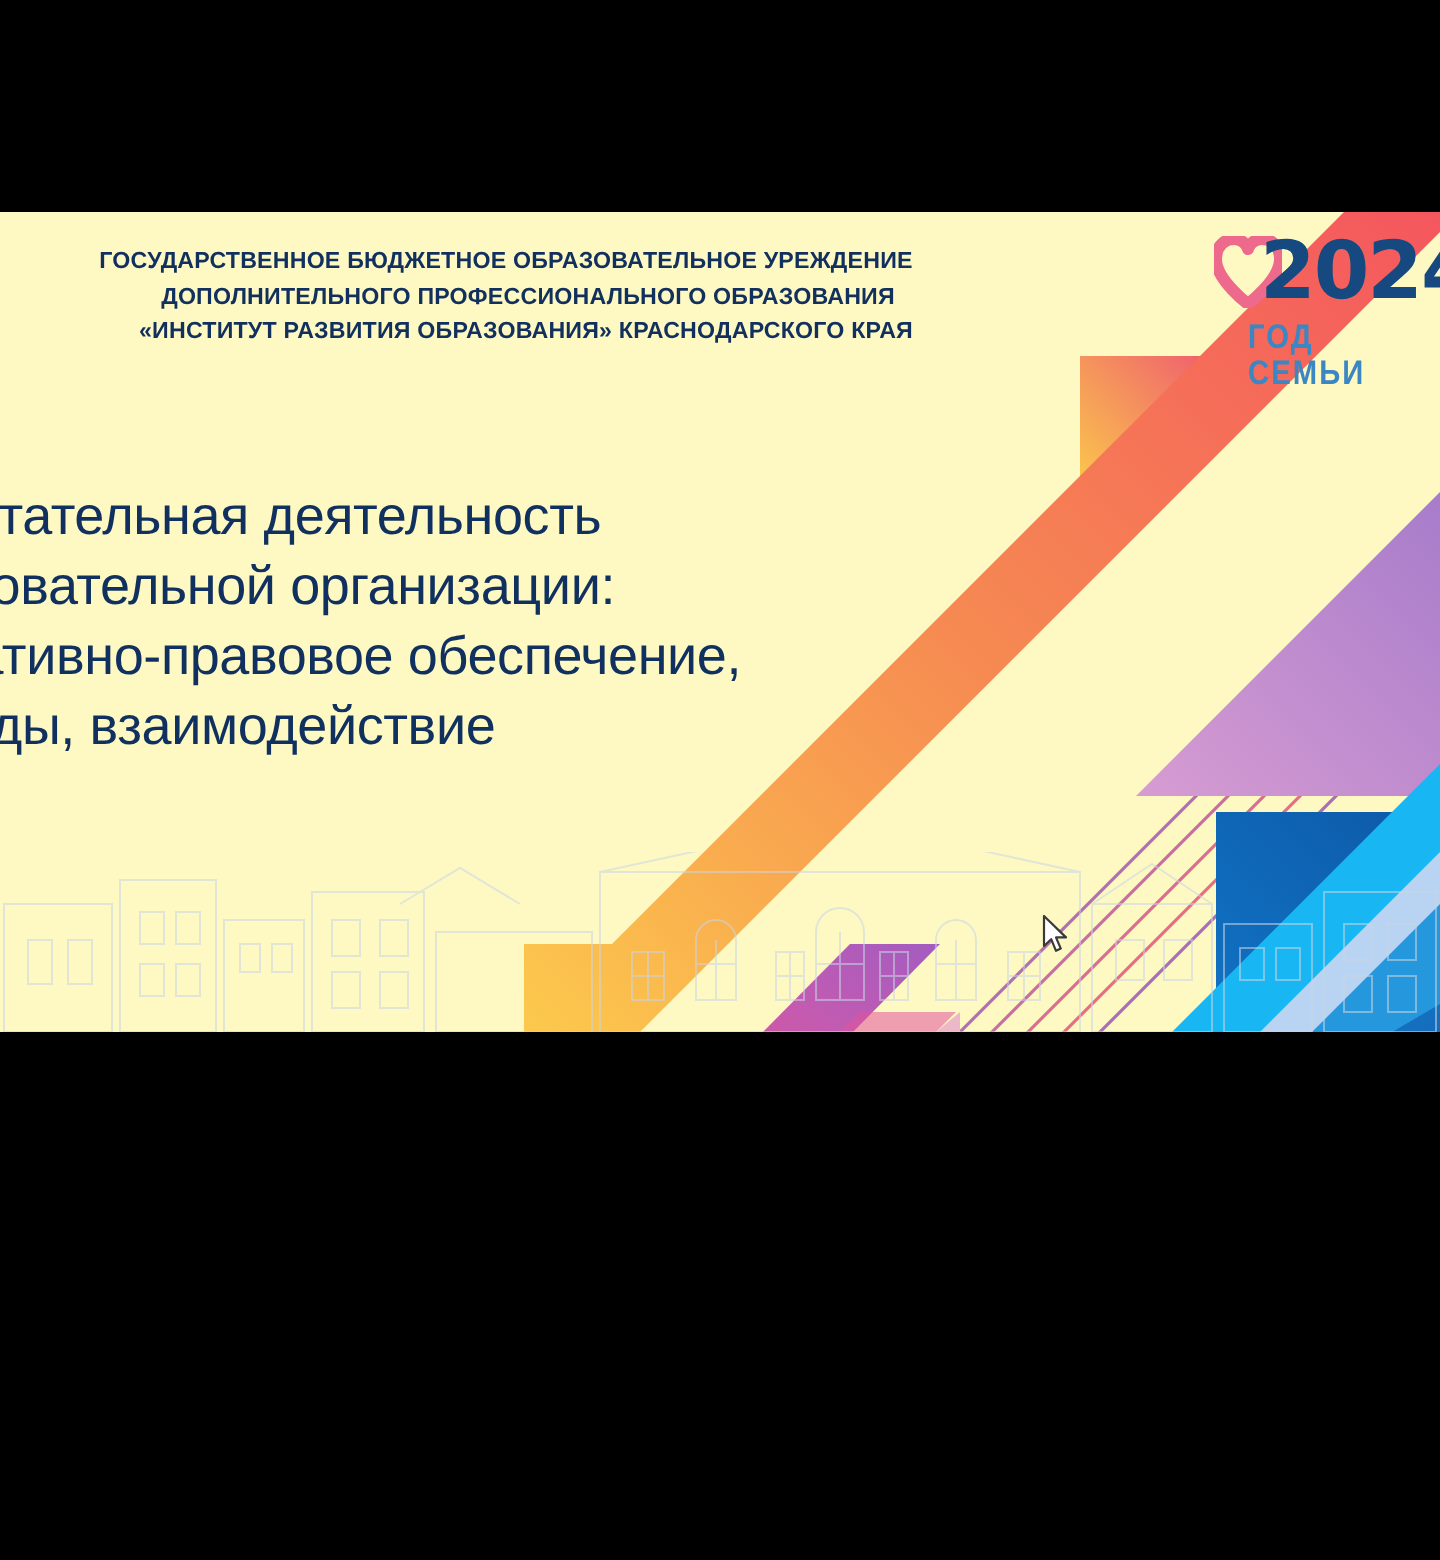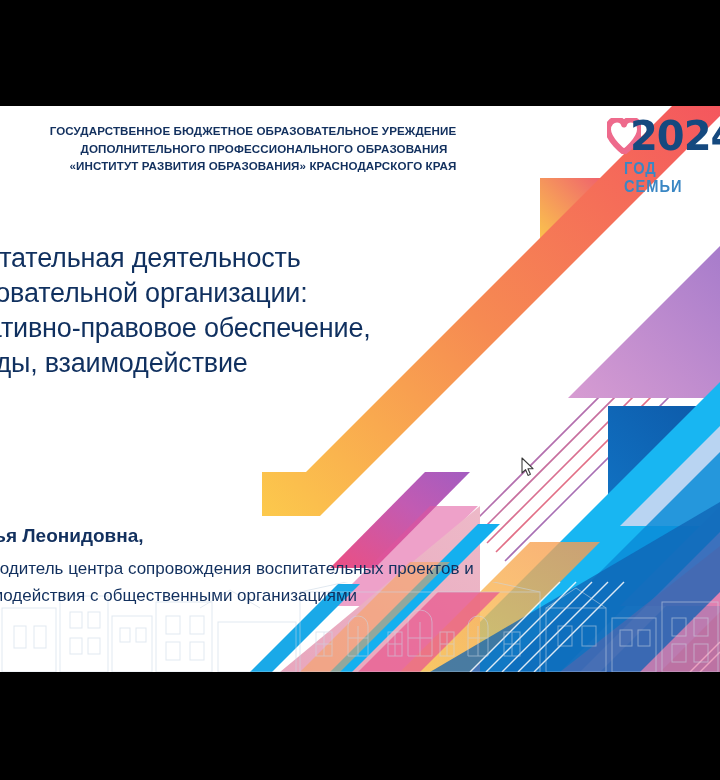--- a/index.html
+++ b/index.html
@@ -2,22 +2,22 @@
 <html><head>
 <meta charset="utf-8">
 <style>
   html,body{margin:0;padding:0;background:#000;}
   body{width:720px;height:780px;overflow:hidden;font-family:"Liberation Sans",sans-serif;}
 
   #viewport{position:relative;width:720px;height:780px;background:#000;overflow:hidden;}
 
   
   #slide{
-    position:absolute;left:0;top:106px;width:720px;height:566px;
-    background:#ffffff;overflow:hidden;
+    position:absolute;left:0;top:106px;width:720px;height:410px;
+    background:#fef9c3;overflow:hidden;
   }
   #geo{position:absolute;left:0;top:0;width:720px;height:566px;overflow:hidden;}
 
   
   #buildings{position:absolute;left:0;bottom:0;width:720px;height:90px;opacity:.55;}
 
   
   #org-header{
     position:absolute;left:0;top:16px;width:540px;
     text-align:center;

